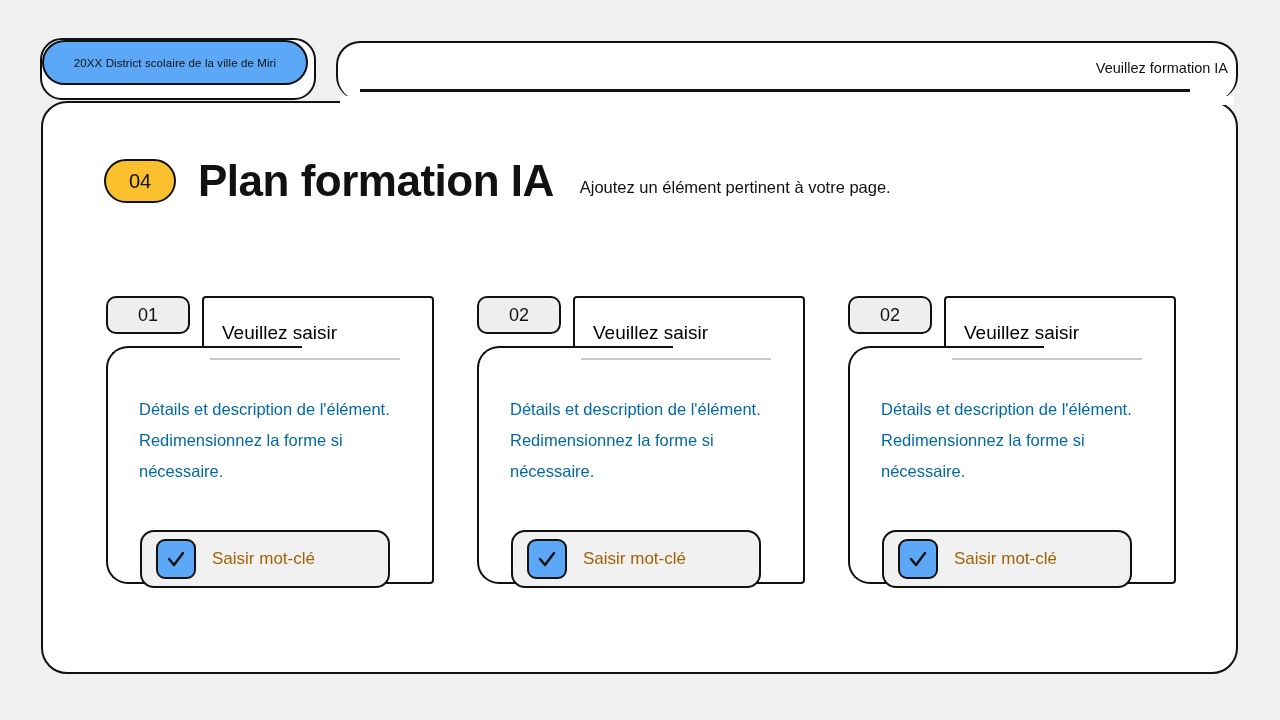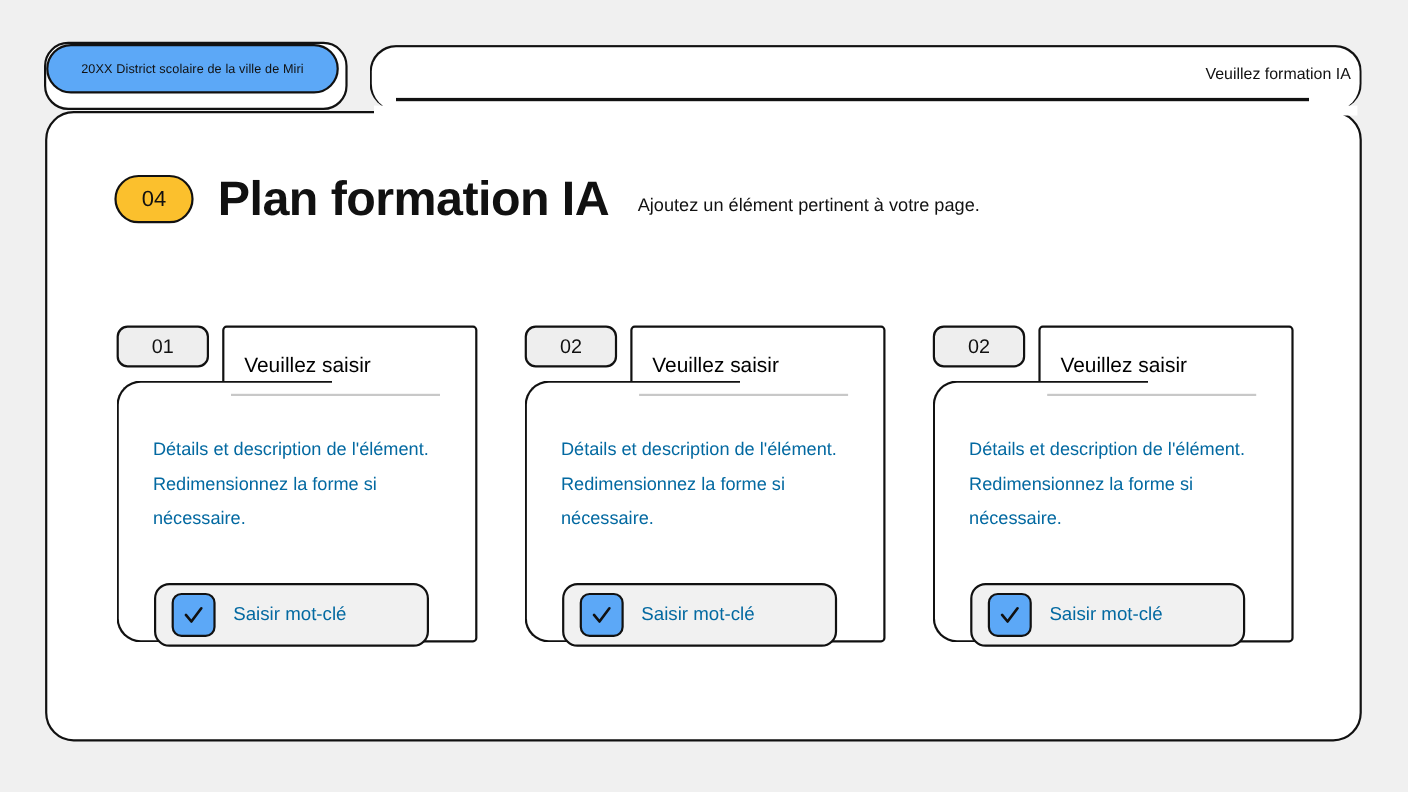--- a/index.html
+++ b/index.html
@@ -256,21 +256,21 @@
     border-radius: 9px;
     background: #5ca8f7;
     display: flex;
     align-items: center;
     justify-content: center;
   }
   .chip-check svg { display: block; }
   .chip-label {
     margin-left: 16px;
     font-size: 17px;
-    color: #0369a1;
+    color: #a16207;
     white-space: nowrap;
   }
 </style>
 </head>
 <body>
 
 <div class="slide">
 
   <div class="tab-frame"></div>
   <div class="tab-pill">

